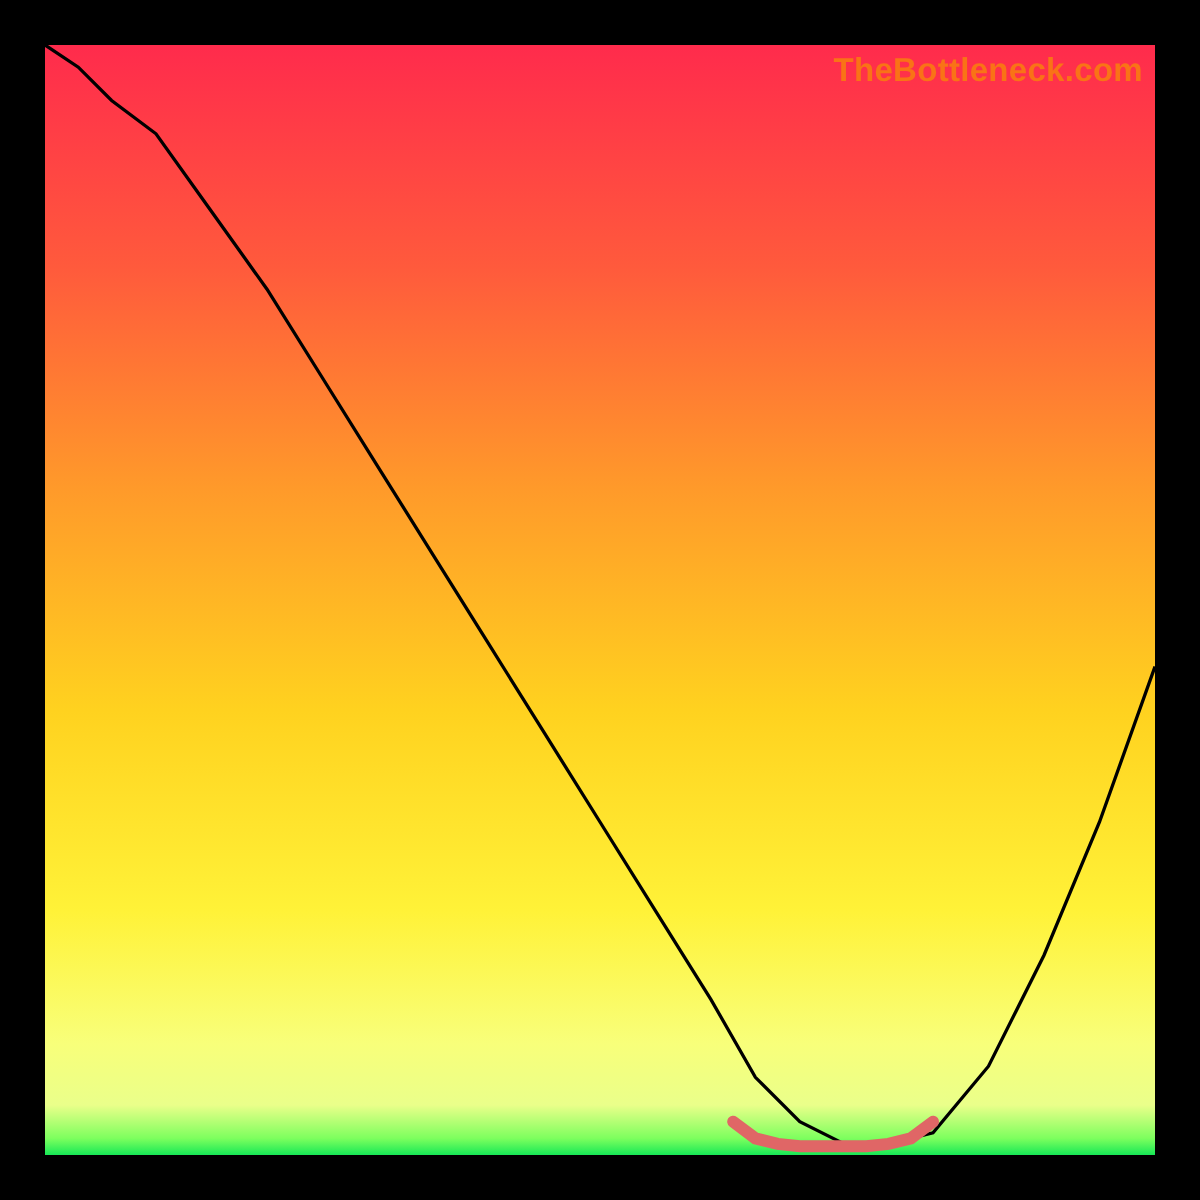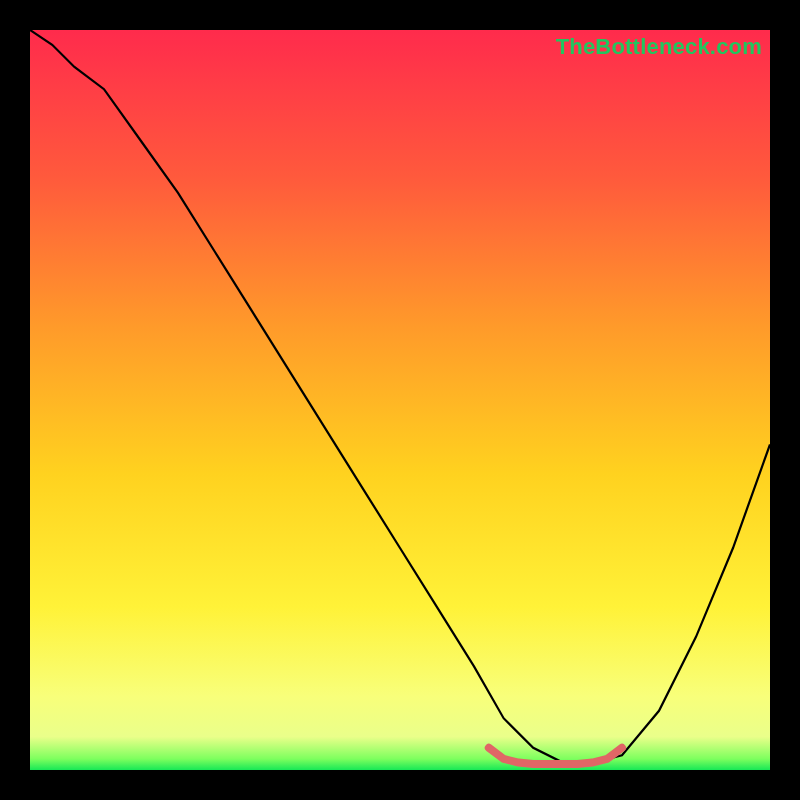--- a/index.html
+++ b/index.html
@@ -25,21 +25,21 @@
     width: 740px;
     height: 740px;
   }
   .watermark {
     position: absolute;
     top: 4px;
     right: 8px;
     font-family: Arial, Helvetica, sans-serif;
     font-size: 22px;
     font-weight: 600;
-    color: #22c55e;
+    color: #f97316;
     letter-spacing: 0.2px;
     z-index: 10;
   }
   svg {
     display: block;
   }
 </style>
 </head>
 <body>
 

